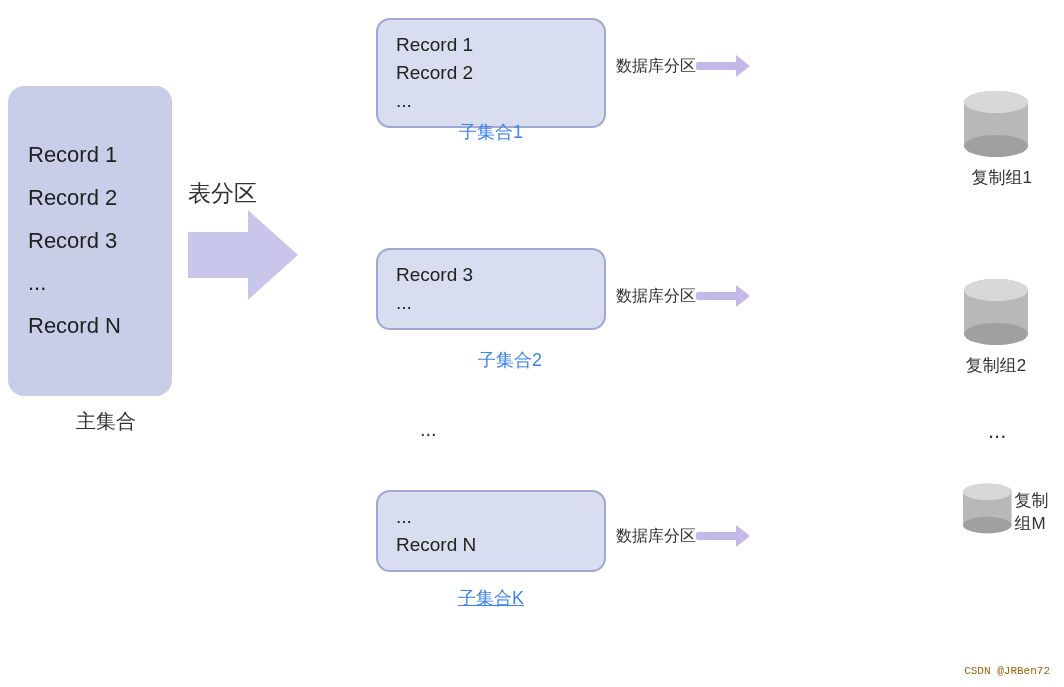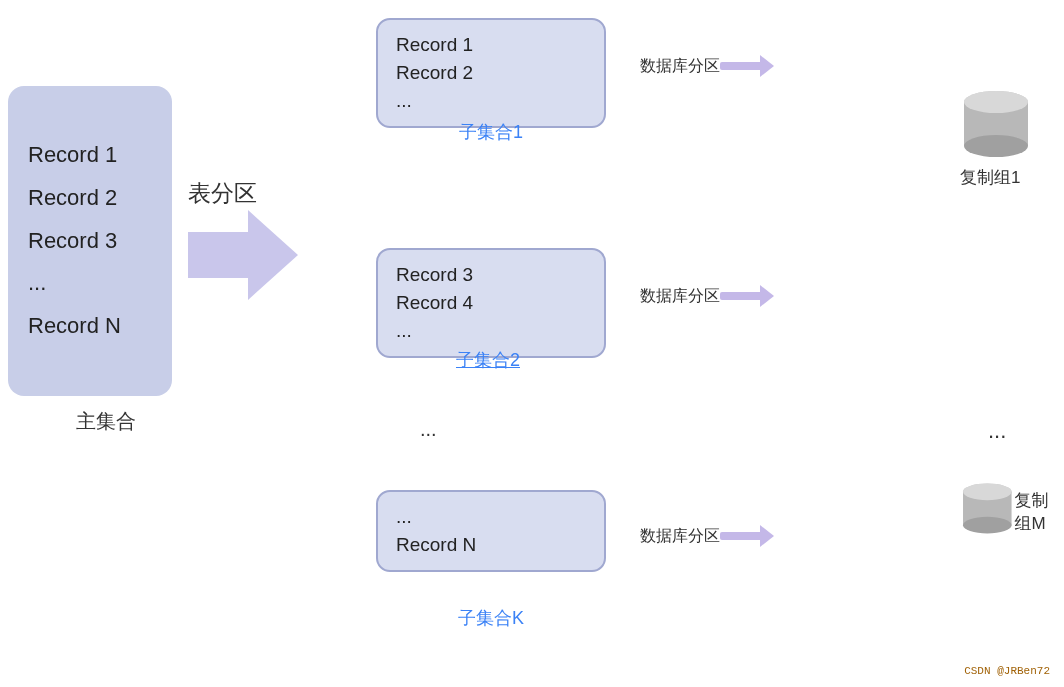--- a/index.html
+++ b/index.html
@@ -87,21 +87,20 @@
       text-align: center;
       font-size: 18px;
       color: #3b82f6;
     }
 
     
     .db-arrow-group {
       position: absolute;
       display: flex;
       align-items: center;
-      margin-left: 24px;
     }
     .db-arrow-label {
       font-size: 16px;
       color: #333;
     }
     .small-arrow {
       width: 54px;
       height: 22px;
       position: relative;
     }
@@ -174,53 +173,61 @@
   </div>
   <div class="subset-label" style="left:376px; top:120px;">子集合1</div>
 
   <div class="db-arrow-group" style="left:616px; top:55px;">
     <span class="db-arrow-label">数据库分区</span>
     <div class="small-arrow"></div>
   </div>
 
   <div class="subset-box" style="left:376px; top:248px;">
     <span class="record-line">Record 3</span>
-    <span class="record-line">Record 4</span>
     <span class="record-line">...</span>
   </div>
-  <div class="subset-label" style="left:373px; top:348px;text-decoration:underline;">子集合2</div>
+  <div class="subset-label" style="left:395px; top:348px;">子集合2</div>
 
   <div class="db-arrow-group" style="left:616px; top:285px;">
     <span class="db-arrow-label">数据库分区</span>
     <div class="small-arrow"></div>
   </div>
 
   <div class="dots-text" style="left:420px; top:418px;">...</div>
 
   <div class="subset-box" style="left:376px; top:490px;">
     <span class="record-line">...</span>
     <span class="record-line">Record  N</span>
   </div>
-  <div class="subset-label" style="left:376px; top:606px;">子集合K</div>
+  <div class="subset-label" style="left:376px; top:586px;text-decoration:underline;">子集合K</div>
 
   <div class="db-arrow-group" style="left:616px; top:525px;">
     <span class="db-arrow-label">数据库分区</span>
     <div class="small-arrow"></div>
   </div>
 
-  <div style="position:absolute; left:960px; top:90px; display:flex; flex-direction:column; align-items:flex-start;">
+  <div style="position:absolute; left:960px; top:90px; display:flex; flex-direction:column; align-items:flex-end;">
     <svg width="72" height="72" viewBox="0 0 72 72">
       <ellipse cx="36" cy="12" rx="32" ry="11" fill="#c8c8c8"></ellipse>
       <rect x="4" y="12" width="64" height="44" fill="#b8b8b8"></rect>
       <ellipse cx="36" cy="56" rx="32" ry="11" fill="#a0a0a0"></ellipse>
       <ellipse cx="36" cy="12" rx="32" ry="11" fill="#d8d8d8"></ellipse>
     </svg>
     <span style="font-size:17px; color:#333; margin-top:4px;">复制组1</span>
   </div>
 
+  <div style="position:absolute; left:960px; top:278px; display:flex; flex-direction:column; align-items:center;">
+    <svg width="72" height="72" viewBox="0 0 72 72">
+      <ellipse cx="36" cy="12" rx="32" ry="11" fill="#c8c8c8"></ellipse>
+      <rect x="4" y="12" width="64" height="44" fill="#b8b8b8"></rect>
+      <ellipse cx="36" cy="56" rx="32" ry="11" fill="#a0a0a0"></ellipse>
+      <ellipse cx="36" cy="12" rx="32" ry="11" fill="#d8d8d8"></ellipse>
+    </svg>
+    <span style="font-size:17px; color:#333; margin-top:4px;">复制组2</span>
+  </div>
 
   <div class="dots-text" style="left:988px; top:418px; font-size:22px;">...</div>
 
   <div style="position:absolute; left:960px; top:474px; display:flex; flex-direction:row; align-items:center;">
     <svg width="72" height="72" viewBox="0 0 72 72">
       <ellipse cx="36" cy="12" rx="32" ry="11" fill="#c8c8c8"></ellipse>
       <rect x="4" y="12" width="64" height="44" fill="#b8b8b8"></rect>
       <ellipse cx="36" cy="56" rx="32" ry="11" fill="#a0a0a0"></ellipse>
       <ellipse cx="36" cy="12" rx="32" ry="11" fill="#d8d8d8"></ellipse>
     </svg>

